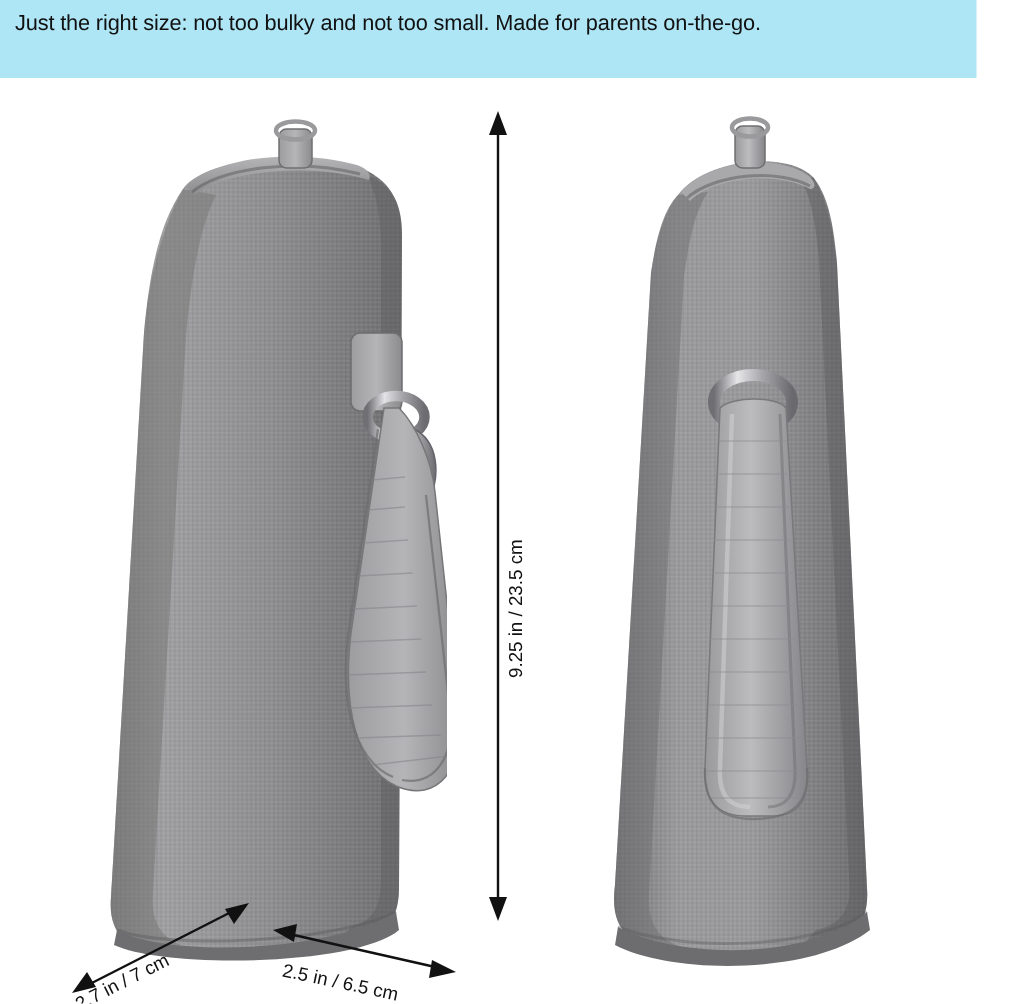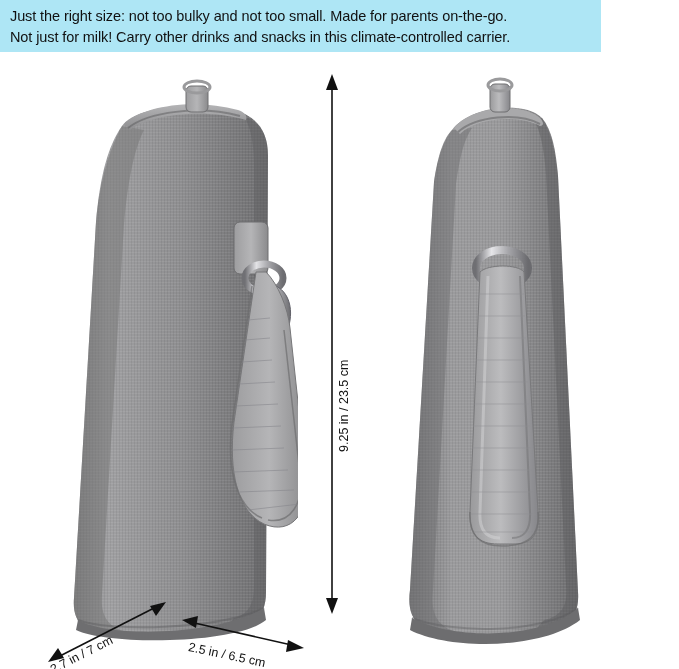--- a/index.html
+++ b/index.html
@@ -13,21 +13,21 @@
     font-family: "Liberation Sans", sans-serif;
     overflow: hidden;
     position: relative;
   }
 
   
   #caption-banner {
     position: absolute;
     left: 0;
     top: 0;
-    width: 601px;
+    width: 651px;
     height: 52px;
     background: #aee6f5;
     box-sizing: border-box;
     padding: 6px 10px 0 10px;
   }
   #caption-banner .line {
     font-size: 14.5px;
     line-height: 21px;
     color: #111111;
     white-space: nowrap;
@@ -71,21 +71,20 @@
   .rot-right {
     transform-origin: 0 0;
     transform: rotate(12deg);
   }
 </style>
 </head>
 <body>
 
 <div id="caption-banner">
   <div class="line">Just the right size: not too bulky and not too small. Made for parents on-the-go.</div>
-  <div class="line">Not just for milk! Carry other drinks and snacks in this climate-controlled carrier.</div>
 </div>
 
 <div id="stage">
 
   <div class="bag" style="left:38px; top:20px; width:260px; height:580px;">
     <svg width="260" height="580" viewBox="0 0 260 580" xmlns="http://www.w3.org/2000/svg">
       <defs>
         <linearGradient id="gradSideFront" x1="0" y1="0" x2="1" y2="0">
           <stop offset="0%" stop-color="#7e7e80"></stop>
           <stop offset="18%" stop-color="#a0a0a2"></stop>

